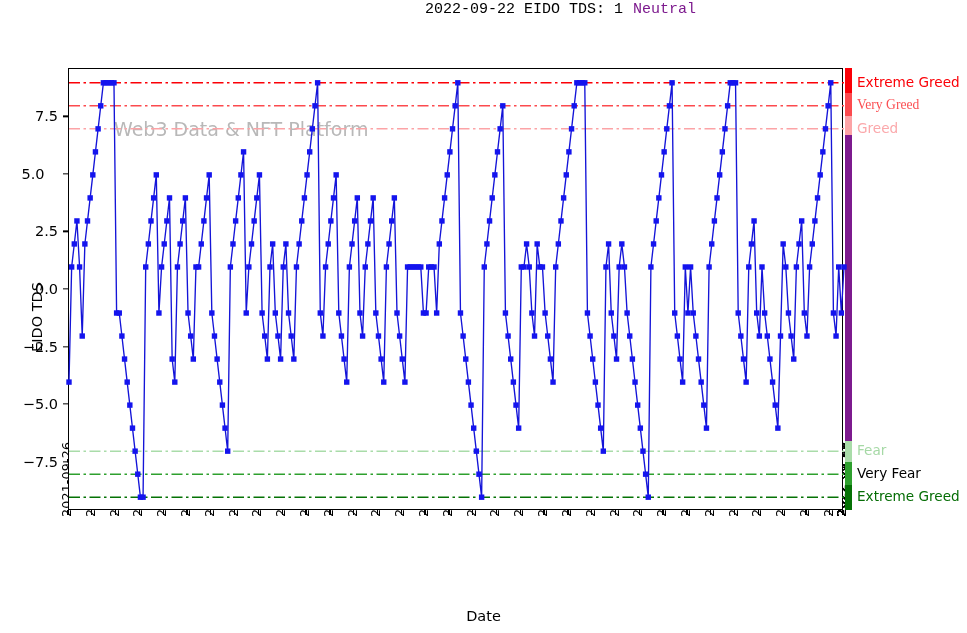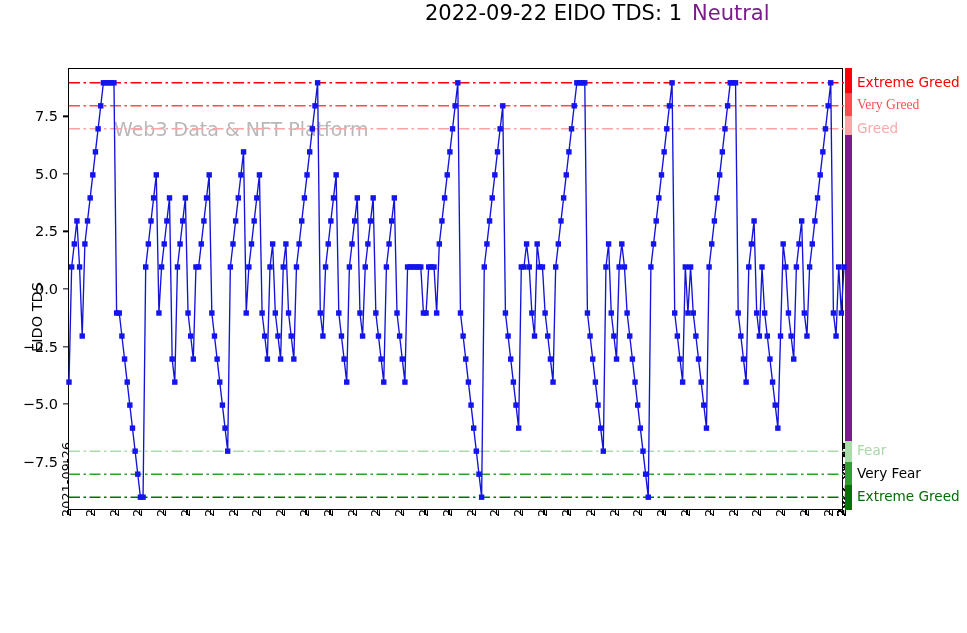--- a/index.html
+++ b/index.html
@@ -42,22 +42,23 @@
     white-space: nowrap;
     pointer-events: none;
   }
   .wm1 { left: 45px; top: 22px; }
   .wm2 { left: 45px; top: 49px; }
 
   
   .annot {
     position: absolute;
     top: 1px; left: 425px;
-    font-size: 21px;
+    font-size: 15px;
     white-space: nowrap;
+    font-family: Liberation Mono, monospace;
   }
   .annot .date-tds { color: #000000; }
   .annot .regime { color: #7d1a8e; margin-left: 10px; }
 
   
   .ylabel {
     position: absolute;
     left: 2px; top: 50%;
     transform: translateY(-50%) rotate(-90deg);
     transform-origin: center;
@@ -127,25 +128,26 @@
 <body>
 
 <div id="stage">
 
 
   <div class="annot">
     <span class="date-tds">2022-09-22 EIDO TDS: 1</span><span class="regime">Neutral</span>
   </div>
 
   <div class="ylabel">EIDO TDS</div>
+  <div class="xlabel">Date</div>
 
   <div id="y-ticks">
       <div class="ytick" style="top: 116.344px; left: 8px;">7.5</div>
       <div class="ytickmark" style="top: 116.344px; left: 63px;"></div>
-      <div class="ytick" style="top: 173.896px; left: 8px;">5.0</div>
+      <div class="ytick" style="top: 173.896px; left: 8px; text-align: center;">5.0</div>
       <div class="ytickmark" style="top: 173.896px; left: 63px;"></div>
       <div class="ytick" style="top: 231.448px; left: 8px;">2.5</div>
       <div class="ytickmark" style="top: 231.448px; left: 63px;"></div>
       <div class="ytick" style="top: 289px; left: 8px;">0.0</div>
       <div class="ytickmark" style="top: 289px; left: 63px;"></div>
       <div class="ytick" style="top: 346.552px; left: 8px;">−2.5</div>
       <div class="ytickmark" style="top: 346.552px; left: 63px;"></div>
       <div class="ytick" style="top: 404.104px; left: 8px;">−5.0</div>
       <div class="ytickmark" style="top: 404.104px; left: 63px;"></div>
       <div class="ytick" style="top: 461.656px; left: 8px;">−7.5</div>

